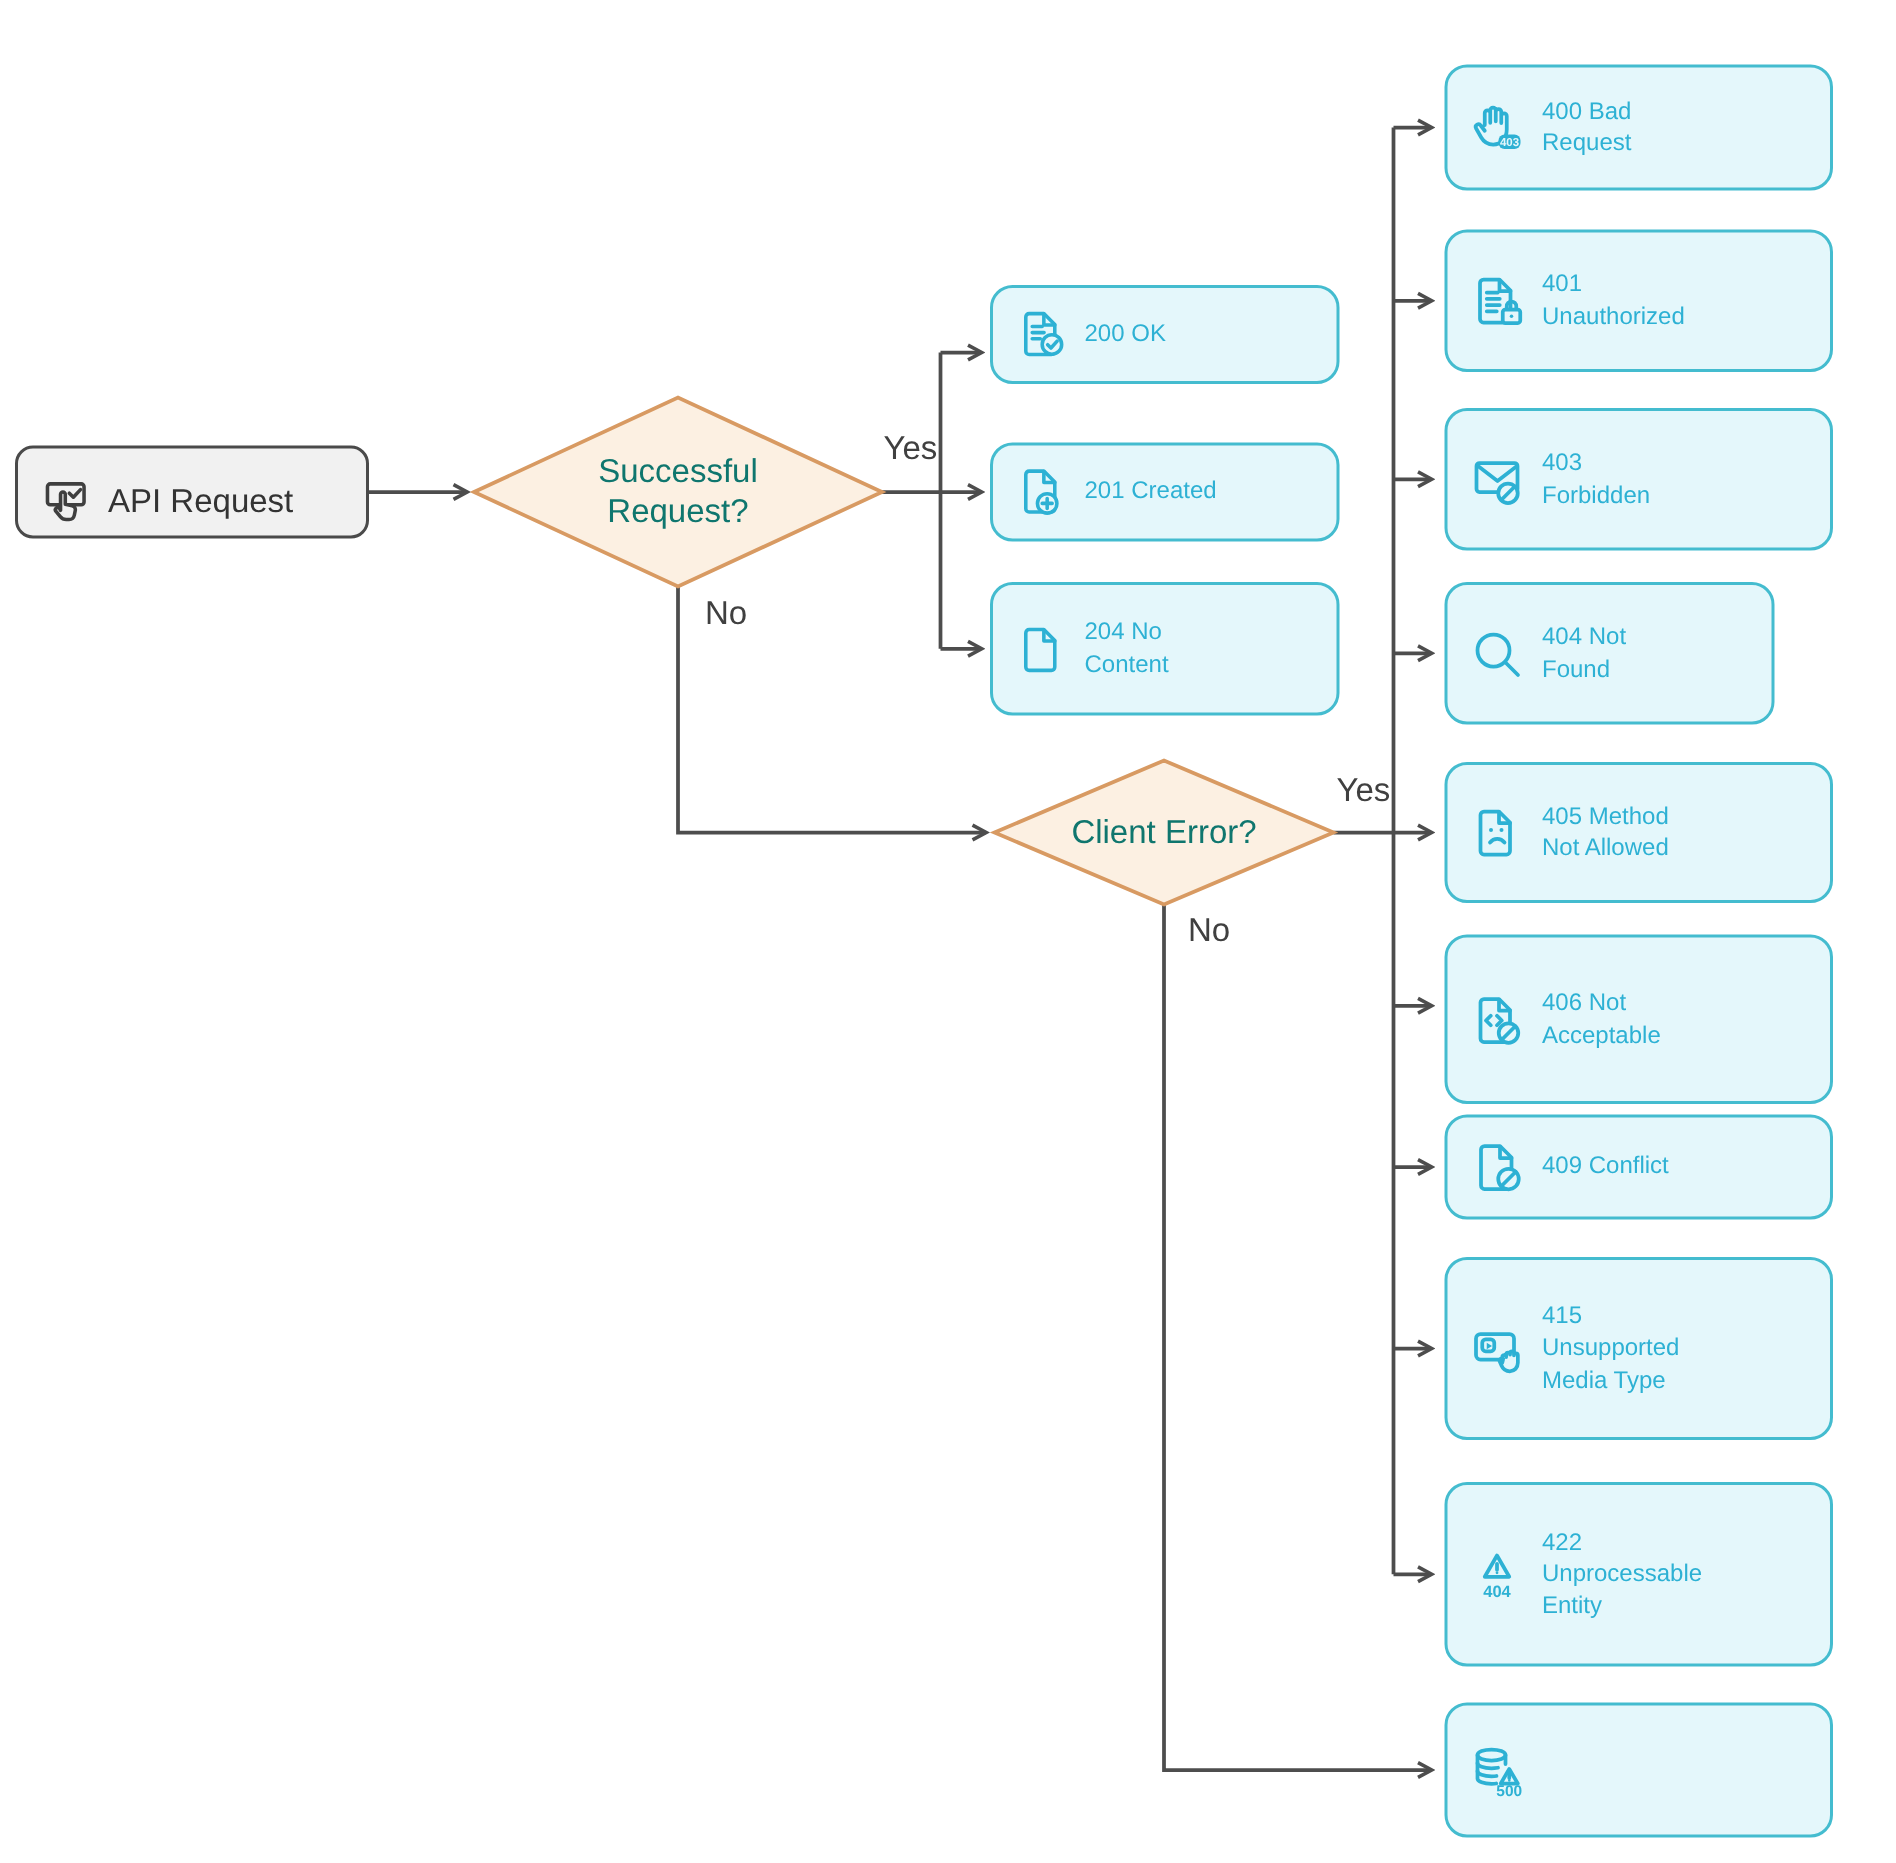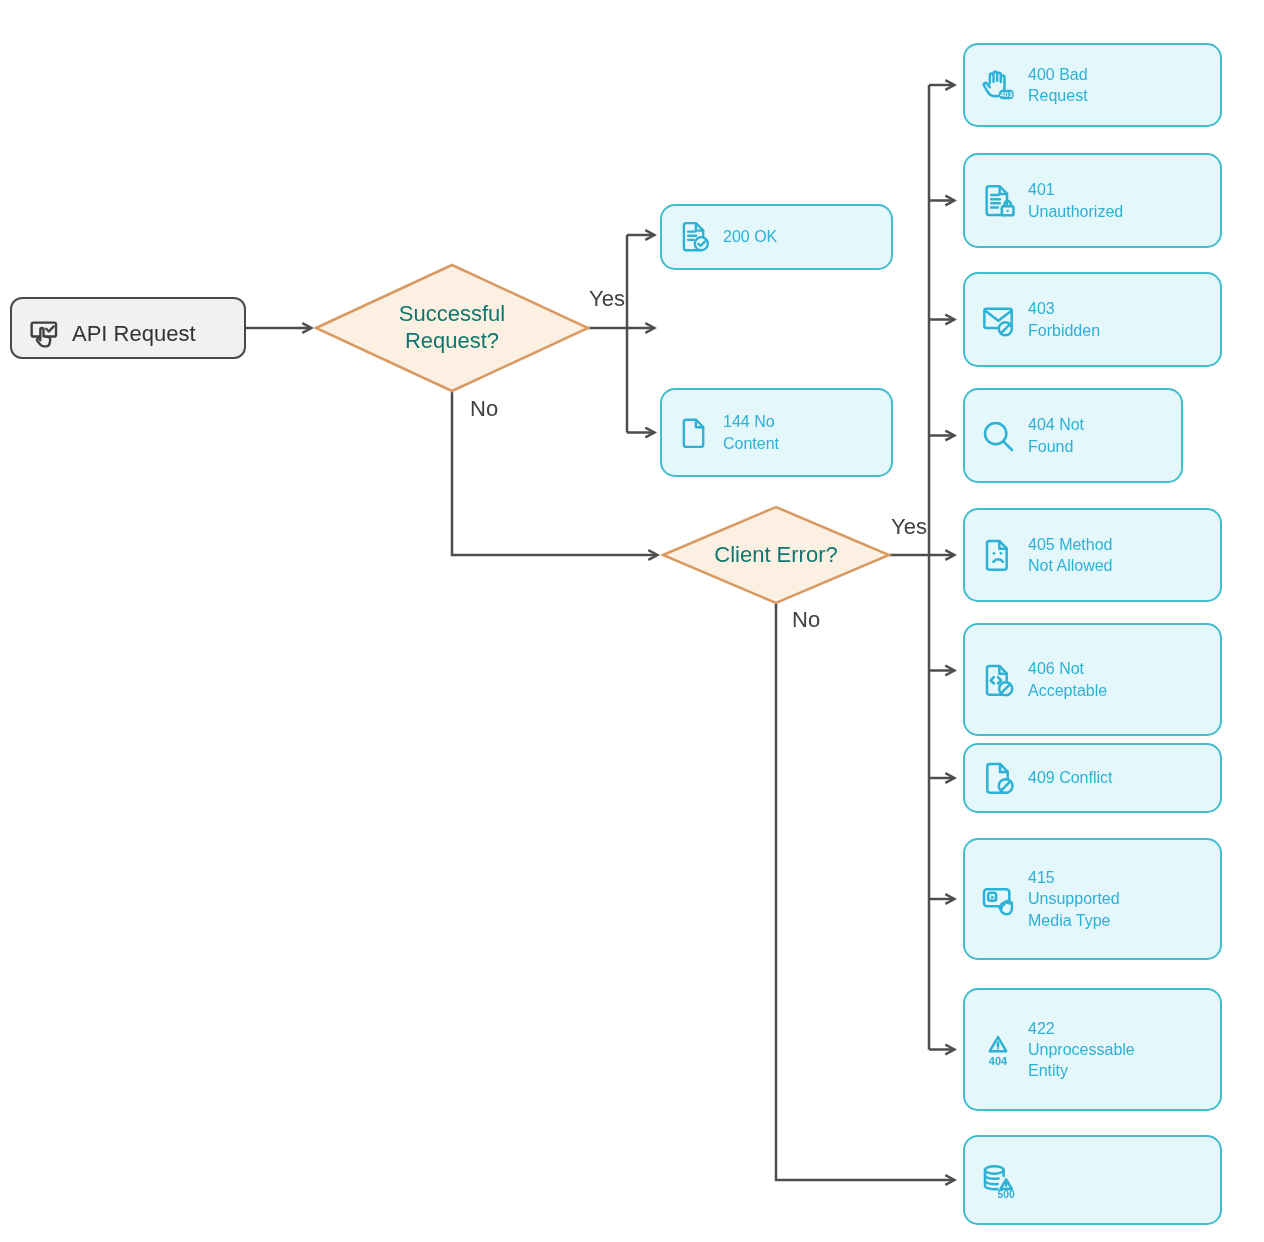--- a/index.html
+++ b/index.html
@@ -71,42 +71,53 @@
     <span class="nicon">
       <svg width="38" height="38" viewBox="0 0 24 24">
         <rect x="4.2" y="4.8" width="15.4" height="8.8" rx="1.2"></rect>
         <path d="M13.4 8.7l1.7 1.7 3-3.2"></path>
         <path d="M9.7 15.9V9.2a1 1 0 0 1 2 0v4.2l2.9.6a1.7 1.7 0 0 1 1.3 2l-.4 2a2.3 2.3 0 0 1-2.3 1.8h-1.1a3.2 3.2 0 0 1-2.5-1.2l-1.9-2.3a1 1 0 0 1 1.5-1.3z" fill="#f1f1f1"></path>
       </svg>
     </span>
     <span class="nlabel">API Request</span>
   </div>
 
-  <div class="node status" style="left:660px;top:204px;width:233px;height:66px">
+  <div class="node status" style="left:660px;top:190px;width:233px;height:66px">
     <span class="nicon">
       <svg width="38" height="38" viewBox="0 0 24 24">
         <path d="M7 3.2h6.2l4.6 4.6V19a1.4 1.4 0 0 1-1.4 1.4H7A1.4 1.4 0 0 1 5.6 19V4.6A1.4 1.4 0 0 1 7 3.2Z"></path>
         <path d="M13.2 3.4v4.6h4.6"></path>
         <path d="M8.3 8.6h4.2M8.3 11.2h5M8.3 13.8h3.4"></path>
         <circle cx="16.6" cy="16.2" r="4.1" class="maskbg" stroke="#2db1d4"></circle>
         <path d="M14.8 16.3l1.4 1.4 2.6-2.9"></path>
       </svg>
     </span>
     <span class="nlabel">200 OK</span>
   </div>
 
+  <div class="node status" style="left:660px;top:295px;width:233px;height:66px">
+    <span class="nicon">
+      <svg width="38" height="38" viewBox="0 0 24 24">
+        <path d="M7 3.2h6.2l4.6 4.6V19a1.4 1.4 0 0 1-1.4 1.4H7A1.4 1.4 0 0 1 5.6 19V4.6A1.4 1.4 0 0 1 7 3.2Z"></path>
+        <path d="M13.2 3.4v4.6h4.6"></path>
+        <circle cx="14.6" cy="16.8" r="4.1" class="maskbg" stroke="#2db1d4"></circle>
+        <path d="M14.6 14.7v4.2M12.5 16.8h4.2"></path>
+      </svg>
+    </span>
+    <span class="nlabel">201 Created</span>
+  </div>
 
   <div class="node status" style="left:660px;top:388px;width:233px;height:89px">
     <span class="nicon">
       <svg width="38" height="38" viewBox="0 0 24 24">
         <path d="M7 3.6h6.2l4.6 4.6v11.2a1.4 1.4 0 0 1-1.4 1.4H7a1.4 1.4 0 0 1-1.4-1.4V5a1.4 1.4 0 0 1 1.4-1.4Z"></path>
         <path d="M13.2 3.8v4.6h4.6"></path>
       </svg>
     </span>
-    <span class="nlabel">144 No
+    <span class="nlabel">204 No
 Content</span>
   </div>
 
   <div class="node status" style="left:963px;top:43px;width:259px;height:84px">
     <span class="nicon">
       <svg width="40" height="40" viewBox="0 0 24 24">
         <path d="M7.1 11V6.2a1.1 1.1 0 0 1 2.2 0v3.9M9.3 9.8V5.1a1.1 1.1 0 0 1 2.2 0v4.4M11.5 9.5V5.7a1.1 1.1 0 0 1 2.2 0v4.2M13.7 10.2V7.4a1.1 1.1 0 0 1 2.2 0v5.4c0 3.6-2.3 6-5.4 6-2.2 0-3.7-.9-4.8-2.8l-2.1-3.7a1.1 1.1 0 0 1 1.9-1.1l1.6 2.1"></path>
         <rect x="12.6" y="14.8" width="8.8" height="5.8" rx="2.4" class="fillcyan"></rect>
         <text x="17" y="19.3" text-anchor="middle" font-size="4.6" class="badge-knockout">403</text>
       </svg>

